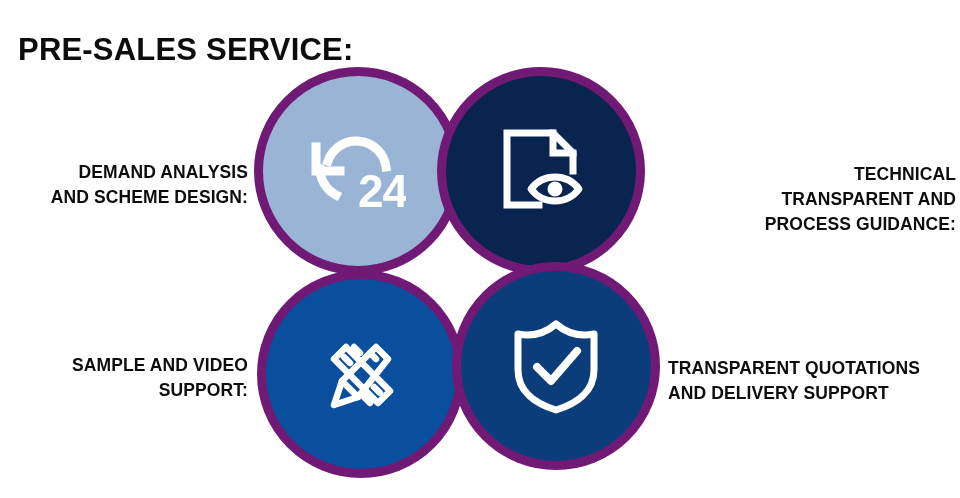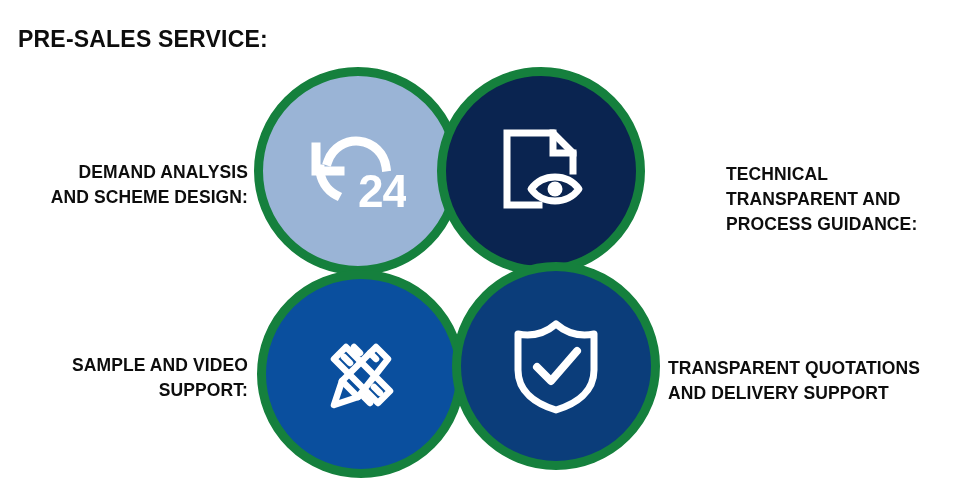--- a/index.html
+++ b/index.html
@@ -13,21 +13,21 @@
     position: relative;
     overflow: hidden;
     font-family: "Liberation Sans", sans-serif;
     color: #000000;
   }
 
   #page-title {
     position: absolute;
     left: 18px;
     top: 12px;
-    font-size: 23px;
+    font-size: 31px;
     font-weight: bold;
     letter-spacing: 0.2px;
     line-height: 1.1;
     color: #0d0d0d;
     white-space: nowrap;
   }
 
   
   #cluster {
     position: absolute;
@@ -43,21 +43,21 @@
     height: 190px;
     border-radius: 50%;
     display: flex;
     align-items: center;
     justify-content: center;
     box-sizing: border-box;
   }
 
   
   .ring {
-    border: 9px solid #15803d;
+    border: 9px solid #701a75;
     width: 208px;
     height: 208px;
     margin: -9px;
   }
 
   .c-tl { left: 5px;   top: 1px;   }
   .c-tr { left: 188px; top: 1px;   }
   .c-bl { left: 8px;   top: 204px; }
   .c-br { left: 203px; top: 196px; }
 
@@ -70,21 +70,21 @@
     font-weight: bold;
     line-height: 1.42;
     letter-spacing: 0.1px;
     color: #0d0d0d;
   }
   .label-left  { text-align: right; }
   .label-right { text-align: left;  }
 
   #label-demand      { right: 712px; top: 160px; width: 255px; }
   #label-sample      { right: 712px; top: 353px; width: 255px; }
-  #label-technical   { left: 726px;  top: 162px; width: 230px; }
+  #label-technical   { left: 726px;  top: 162px; width: 230px; text-align: right; }
   #label-transparent { left: 668px;  top: 356px; width: 292px; }
 </style>
 </head>
 <body>
 
 <h1 id="page-title">PRE-SALES SERVICE:</h1>
 
 <div id="cluster">
 
   <div class="circle ring c-tl" style="background:#9ab4d6; z-index:1;">

